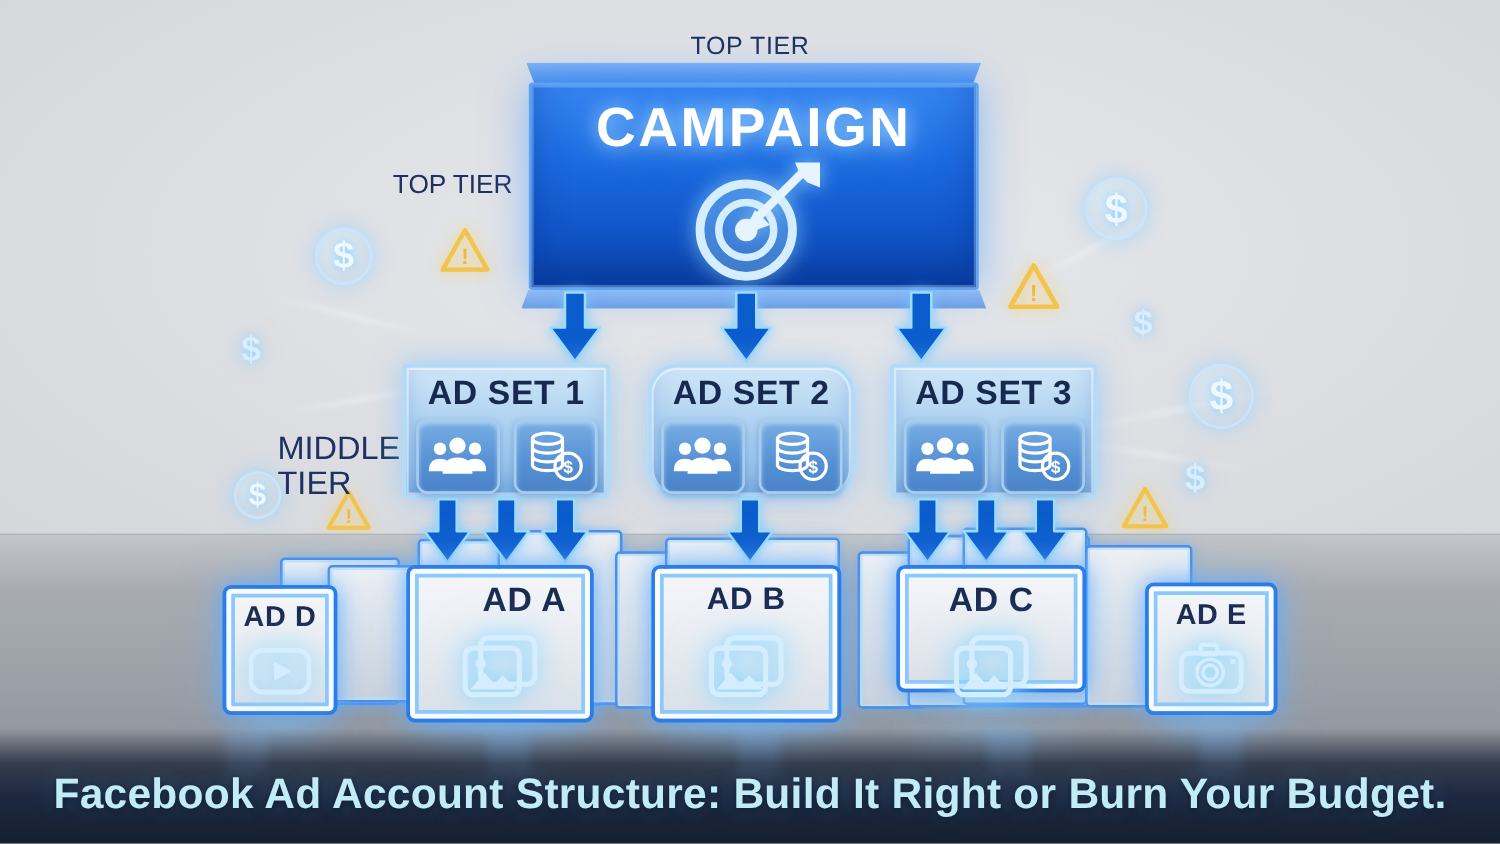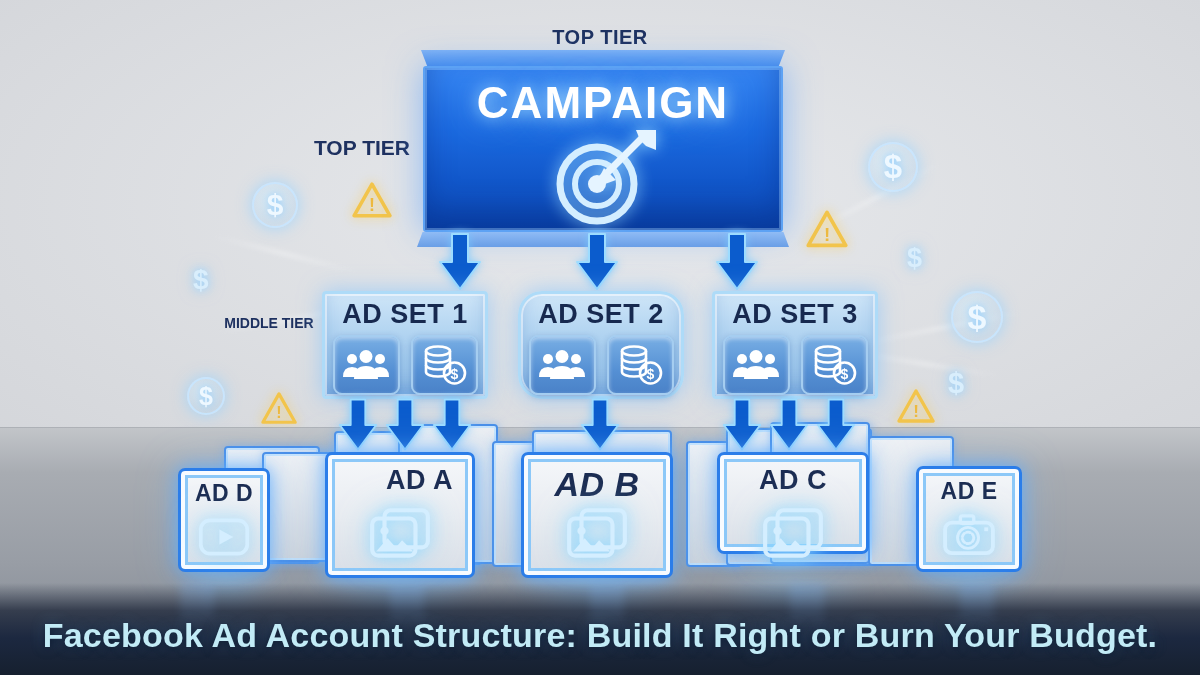--- a/index.html
+++ b/index.html
@@ -17,24 +17,24 @@
   
   .caption-band { position:absolute; left:0; top:583px; width:1200px; height:92px; z-index:8;
            background:linear-gradient(180deg, rgba(24,33,52,0) 0%, rgba(24,33,52,.75) 30%, #1c2840 60%, #16202f 100%); }
   .caption { position:absolute; left:0; top:33px; width:1200px; text-align:center;
            font-size:34px; font-weight:700; color:#c2ebf6; letter-spacing:.2px;
            text-shadow:0 2px 8px rgba(0,10,30,.85), 0 0 14px rgba(120,200,240,.35); }
   .band-streak { position:absolute; top:0; width:34px; height:46px; opacity:.35;
            background:linear-gradient(180deg, rgba(120,170,230,.8), rgba(120,170,230,0)); filter:blur(4px); }
 
   
-  .tierlabel { position:absolute; color:#1e3160; font-weight:700; z-index:4; line-height:1.08; }
+  .tierlabel { position:absolute; color:#1e3160; font-weight:400; z-index:4; line-height:1.08; }
   .tl-center { left:470px; top:27px; width:260px; text-align:center; font-size:20px; letter-spacing:.5px; }
   .tl-left   { left:300px; top:137px; width:110px; text-align:right; font-size:21px; }
-  .tl-middle { left:222px; top:316px; width:94px;  text-align:center; font-size:14px; }
+  .tl-middle { left:222px; top:344px; width:94px;  text-align:left; font-size:26px; }
   .tl-bottom { left:74px;  top:497px; width:102px; text-align:right; font-size:22px; z-index:4; }
 
   
   .campaign { position:absolute; left:423px; top:66px; width:360px; height:166px; z-index:4;
            background:linear-gradient(180deg,#3584f2 0%, #1c6ae0 38%, #1157ca 70%, #0c49b4 100%);
            border:2px solid #5da2f4; border-radius:3px;
            box-shadow:0 0 34px rgba(70,150,255,.55), inset 0 0 0 2px rgba(170,215,255,.35), inset 0 -18px 30px rgba(0,30,110,.35); }
   .campaign-top { position:absolute; left:421px; top:50px; width:364px; height:17px; z-index:4;
            background:linear-gradient(180deg,#7db1f5,#3f86e8);
            clip-path:polygon(0 0, 100% 0, 98.2% 100%, 1.8% 100%); opacity:.95; }
@@ -309,21 +309,21 @@
     <div class="ad-title" style="margin-top:10px; font-size:27px;">AD A</div>
     <svg class="ad-icon" style="top:50px;" width="64" height="58" viewBox="0 0 62 54">
       <rect x="16" y="4" width="42" height="36" rx="6" class="glow-stroke" stroke-width="4"></rect>
       <rect x="4" y="12" width="42" height="36" rx="6" class="glow-stroke" stroke-width="4" fill="#eef3f8"></rect>
       <circle cx="16" cy="24" r="4" fill="#d4eeff"></circle>
       <path d="M8 44 l11 -13 l8 9 l6 -7 l11 11 z" fill="#d4eeff"></path>
     </svg>
   </div>
 
   <div class="ad" style="left:521px; top:452px; width:152px; height:126px;">
-    <div class="ad-title" style="margin-top:10px; font-size:34px;font-style:italic;">AD B</div>
+    <div class="ad-title" style="margin-top:10px; font-size:25px;">AD B</div>
     <svg class="ad-icon" style="top:50px;" width="64" height="58" viewBox="0 0 62 54">
       <rect x="16" y="4" width="42" height="36" rx="6" class="glow-stroke" stroke-width="4"></rect>
       <rect x="4" y="12" width="42" height="36" rx="6" class="glow-stroke" stroke-width="4" fill="#eef3f8"></rect>
       <circle cx="16" cy="24" r="4" fill="#d4eeff"></circle>
       <path d="M8 44 l11 -13 l8 9 l6 -7 l11 11 z" fill="#d4eeff"></path>
     </svg>
   </div>
 
   <div class="ad" style="left:717px; top:452px; width:152px; height:102px;">
     <div class="ad-title" style="margin-top:10px; font-size:27px;">AD C</div>

